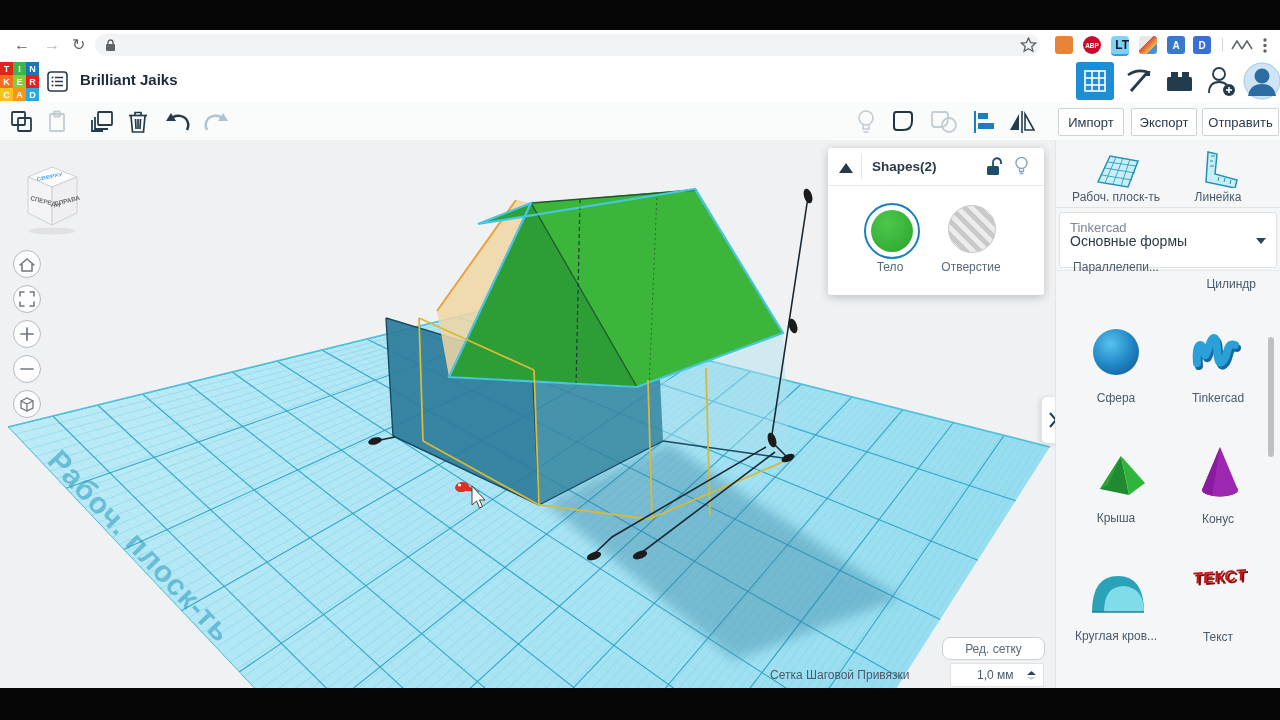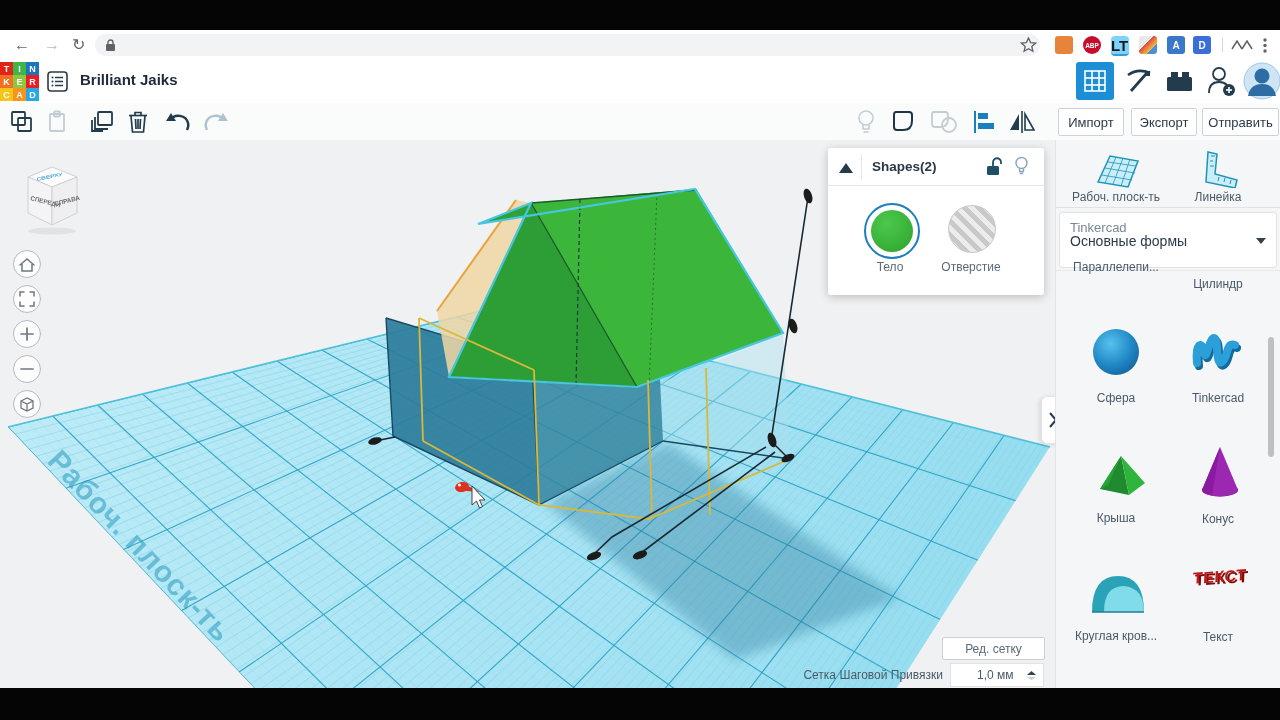--- a/index.html
+++ b/index.html
@@ -31,21 +31,21 @@
                 box-shadow:0 2px 10px rgba(0,0,0,0.22);}
   #sp-header{height:37px;border-bottom:1px solid #e4e6e8;position:relative;}
   #sp-title{left:44px;top:11px;font-size:13.5px;font-weight:600;color:#28394a;}
   .sp-circle-label{top:100px;font-size:12px;color:#5a6a78;text-align:center;width:90px;}
   
   #sidebar{left:1055px;top:0;width:225px;height:548px;background:#f5f6f7;border-left:1px solid #e3e4e6;}
   .sb-label{font-size:12px;color:#4a5a6a;text-align:center;width:110px;white-space:nowrap;overflow:hidden;}
   #lib-dropdown{left:3px;top:72px;width:216px;height:54px;background:#fff;border:1px solid #e0e1e3;border-radius:3px;}
   .caret-down{width:0;height:0;border-left:5px solid transparent;border-right:5px solid transparent;border-top:6px solid #33424f;}
   
-  .bc-btn{background:#fff;border:1px solid #ccd0d4;border-radius:2px;color:#5a6a78;font-size:12px;
+  .bc-btn{background:#fff;border:1px solid #ccd0d4;border-radius:8px;color:#5a6a78;font-size:12px;
           display:flex;align-items:center;justify-content:center;}
   #snap-dd{background:#fff;border:1px solid #e0e2e4;font-size:12px;color:#4a5a6a;display:flex;align-items:center;}
   #chevron-tab{left:1041px;top:256px;width:21px;height:46px;background:#fff;border:1px solid #e3e4e6;border-right:none;
                border-radius:6px 0 0 6px;box-shadow:-2px 1px 4px rgba(0,0,0,0.10);display:flex;align-items:center;justify-content:center;}
   #botbar{left:0;top:688px;width:1280px;height:32px;background:#050505;}
   svg text{font-family:"Liberation Sans",sans-serif;}
 </style>
 </head>
 <body>
 
@@ -61,21 +61,21 @@
       <path d="M3,5 V3.5 a2.5,2.5 0 0 1 5,0 V5" stroke="#5f6368" stroke-width="1.4" fill="none"></path>
     </svg>
   </div>
   <svg class="abs" style="left:1020px;top:7px;" width="17" height="17">
     <path d="M8.5,1 L10.6,5.6 L15.6,6.1 L11.8,9.4 L12.9,14.3 L8.5,11.8 L4.1,14.3 L5.2,9.4 L1.4,6.1 L6.4,5.6 Z" fill="none" stroke="#5f6368" stroke-width="1.3"></path>
   </svg>
   <div class="abs ext" style="left:1055px;background:#e8833a;border-radius:3px;"></div>
   <div class="abs ext" style="left:1083px;background:#c70d2c;border-radius:9px;color:#fff;font-size:6.5px;font-weight:bold;display:flex;align-items:center;justify-content:center;">
       <span>ABP</span>
     </div>
-  <div class="abs ext" style="left:1111px;background:#7dd3fc;color:#1a1a1a;font-size:15px;font-weight:bold;display:flex;align-items:center;justify-content:flex-start;border-bottom:2px solid #3a9ad9;">
+  <div class="abs ext" style="left:1111px;background:#7dd3fc;color:#1a1a1a;font-size:12px;font-weight:bold;display:flex;align-items:center;justify-content:flex-end;border-bottom:2px solid #3a9ad9;">
       <span>LT</span>
     </div>
   <div class="abs ext" style="left:1139px;background:linear-gradient(135deg,#e8e8e8 40%,#d84b3f 40%,#f4b63f 70%,#4a90d9 70%);border-radius:3px;"></div>
   <div class="abs ext" style="left:1167px;background:#3a78c9;border-radius:3px;color:#fff;font-size:10px;font-weight:bold;display:flex;align-items:center;justify-content:center;">
       <span>A</span>
     </div>
   <div class="abs ext" style="left:1193px;background:#3a6fd8;border-radius:3px;color:#fff;font-size:10px;font-weight:bold;display:flex;align-items:center;justify-content:center;">
       <span>D</span>
     </div>
   <div class="abs" style="left:1222px;top:8px;width:1px;height:14px;background:#d4d6d9;"></div>
@@ -543,21 +543,21 @@
     </div>
     <div class="abs" style="left:36px;top:55px;width:52px;height:52px;border:2px solid #1b7fbd;border-radius:50%;display:flex;align-items:center;justify-content:center;">
       <div style="width:42px;height:42px;border-radius:50%;background:radial-gradient(circle at 38% 32%,#4cc84c,#2da32d);"></div>
     </div>
     <div class="abs" style="left:120px;top:57px;width:46px;height:46px;border-radius:50%;border:1px solid #c9c9c9;background:repeating-linear-gradient(45deg,#c9c9c9 0 5px,#ececec 5px 10px);"></div>
     <div class="abs sp-circle-label" style="left:17px;top:112px;">Тело</div>
     <div class="abs sp-circle-label" style="left:98px;top:112px;">Отверстие</div>
   </div>
 
   <div class="abs bc-btn" style="left:942px;top:497px;width:101px;height:21px;">Ред. сетку</div>
-  <div class="abs" style="left:770px;top:528px;width:173px;text-align:right;font-size:12px;color:#4a5a6a;">Сетка Шаговой Привязки</div>
+  <div class="abs" style="left:770px;top:528px;width:173px;font-size:12px;color:#4a5a6a;">Сетка Шаговой Привязки</div>
   <div class="abs" id="snap-dd" style="left:950px;top:523px;width:92px;height:22px;">
     <span style="margin-left:26px;">1,0 мм</span>
     <svg class="abs" style="right:7px;top:7px;position:absolute;" width="9" height="9">
       <polygon points="4.5,0 9,4 0,4" fill="#33424f"></polygon>
         <polygon points="0,6 9,6 4.5,9" fill="#33424f" opacity="0.25"></polygon>
       </svg>
   </div>
 
   <div class="abs" id="chevron-tab">
     <svg width="10" height="16">
@@ -583,21 +583,21 @@
     <div class="abs" style="left:0;top:67px;width:225px;height:1px;background:#e2e3e5;"></div>
 
     <div class="abs" id="lib-dropdown">
       <div class="abs" style="left:10px;top:7px;font-size:13px;color:#7a8794;">Tinkercad</div>
       <div class="abs" style="left:10px;top:20px;font-size:14px;color:#2a3a4a;">Основные формы</div>
       <div class="abs caret-down" style="left:196px;top:25px;"></div>
     </div>
     <div class="abs" style="left:0;top:130px;width:225px;height:1px;background:#e7e8ea;"></div>
 
     <div class="abs sb-label" style="left:5px;top:120px;">Параллелепи...</div>
-    <div class="abs sb-label" style="left:107px;top:137px;">Цилиндр</div>
+    <div class="abs sb-label" style="left:90px;top:137px;text-align:right;">Цилиндр</div>
 
     <div class="abs" style="left:32px;top:184px;">
       <svg width="56" height="56">
         <defs>
             <radialGradient id="sphG" cx="0.38" cy="0.32" r="0.8">
           <stop offset="0" stop-color="#56c2ee"></stop>
               <stop offset="0.6" stop-color="#1f86c4"></stop>
               <stop offset="1" stop-color="#135f95"></stop>
         </radialGradient>
           </defs>

